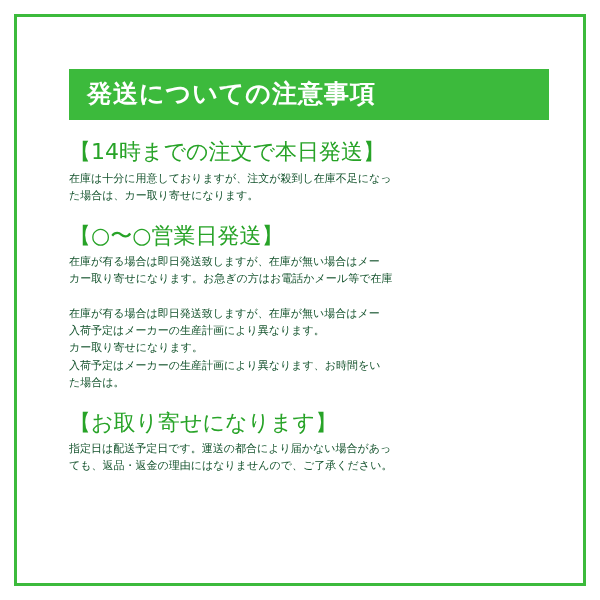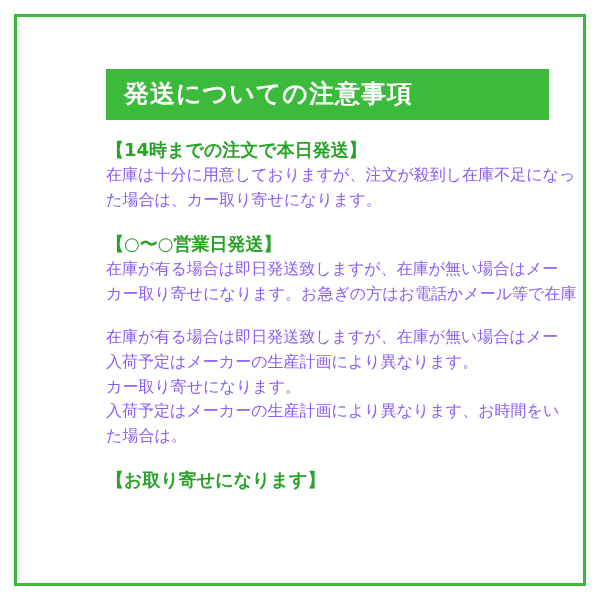--- a/index.html
+++ b/index.html
@@ -30,53 +30,51 @@
     border: 3px solid #3cba3c;
     box-sizing: border-box;
     background: #ffffff;
   }
   .inner {
     position: absolute;
     left: 52px;
     top: 52px;
     right: 34px;
     bottom: 34px;
-    margin-left: 37px;
   }
   .title-bar {
     background: #3cba3c;
     color: #ffffff;
     font-weight: bold;
     font-size: 25px;
     line-height: 1;
     padding: 12px 18px 14px 18px;
     box-sizing: border-box;
     letter-spacing: 1px;
     width: 100%;
   }
   .section {
     margin-top: 18px;
   }
   .section:first-of-type {
     margin-top: 20px;
   }
   .section-head {
     color: #27a327;
-    font-weight: bold;
-    font-size: 18px;
+    font-weight: normal;
+    font-size: 22px;
     line-height: 1.3;
     letter-spacing: 0px;
   }
   .section-body {
-    color: #8b5cf6;
-    font-size: 16px;
+    color: #14532d;
+    font-size: 11px;
     line-height: 1.55;
     margin-top: 3px;
     letter-spacing: 0px;
-    font-family: Liberation Mono, monospace;
   }
   .section-body div {
     white-space: nowrap;
   }
 </style>
 </head>
 <body>
 
 <div class="page">
   <div class="frame">
@@ -105,17 +103,21 @@
           <div>在庫が有る場合は即日発送致しますが、在庫が無い場合はメー</div>
           <div>入荷予定はメーカーの生産計画により異なります。</div>
           <div>カー取り寄せになります。</div>
           <div>入荷予定はメーカーの生産計画により異なります、お時間をい</div>
           <div>た場合は。</div>
         </div>
       </div>
 
       <div class="section">
         <div class="section-head">【お取り寄せになります】</div>
+        <div class="section-body">
+          <div>指定日は配送予定日です。運送の都合により届かない場合があっ</div>
+          <div>ても、返品・返金の理由にはなりませんので、ご了承ください。</div>
+        </div>
       </div>
 
     </div>
   </div>
 </div>
 
 </body></html>

